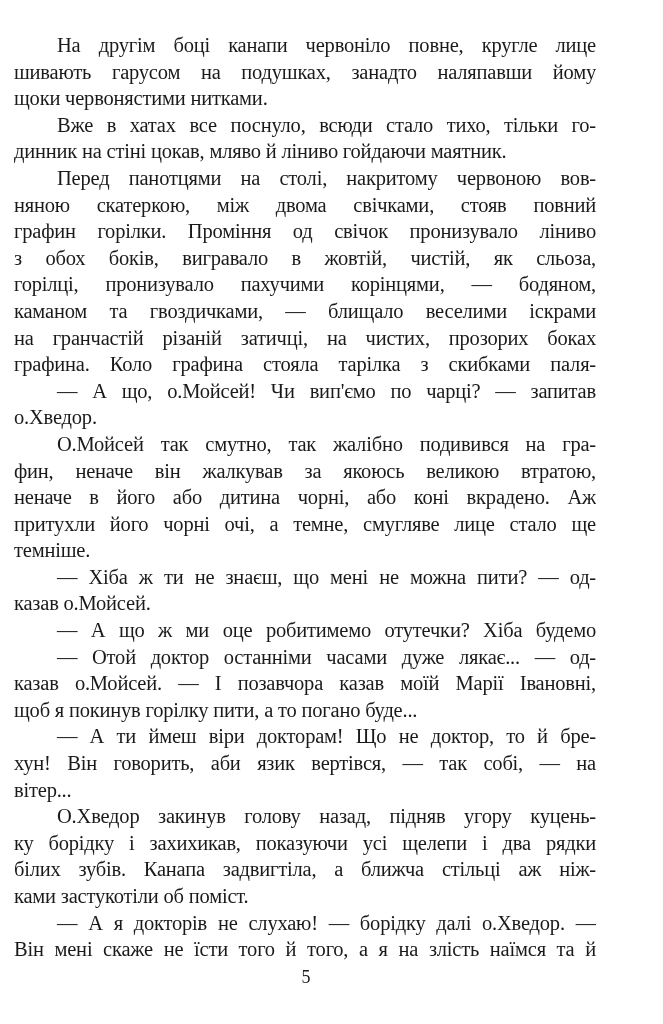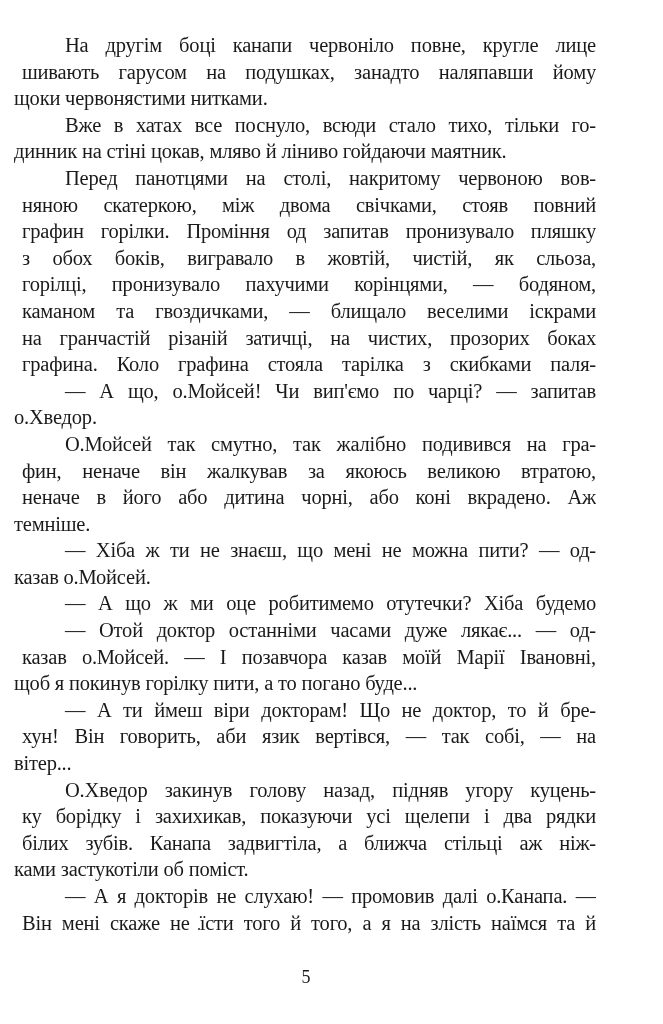--- a/index.html
+++ b/index.html
@@ -4,61 +4,62 @@
 <style>
   html, body { margin: 0; padding: 0; background: #ffffff; }
   body { width: 663px; height: 1024px; position: relative; overflow: hidden; }
   .page {
     position: absolute; left: 14px; top: 32px; width: 582px;
     font-family: "Liberation Serif", serif;
     font-size: 20.5px; line-height: 26.6px; color: #1a1a1a;
     letter-spacing: -0.2px;
   }
   .line { display: block; white-space: nowrap; height: 26.6px; }
-  .just { text-align: justify; text-align-last: justify; white-space: normal; overflow: hidden; margin-left: 8px; }
+  .just { text-align: justify; text-align-last: justify; white-space: normal; overflow: hidden; }
   .indent { padding-left: 43px; }
   .page-number {
     position: absolute; top: 967px; left: 0; width: 612px; text-align: center;
     font-family: "Liberation Serif", serif; font-size: 18px; color: #1a1a1a;
   }
   .stray-dot { position: absolute; left: 198px; top: 928px; width: 2px; height: 2px; background: #222; border-radius: 1px; }
 </style>
 </head>
 <body>
 
 <div class="page" id="page-body">
     <div class="line just indent">На другім боці канапи червоніло повне, кругле лице</div>
     <div class="line just">шивають гарусом на подушках, занадто наляпавши йому</div>
     <div class="line">щоки червонястими нитками.</div>
     <div class="line just indent">Вже в хатах все поснуло, всюди стало тихо, тільки го-</div>
     <div class="line">динник на стіні цокав, мляво й ліниво гойдаючи маятник.</div>
     <div class="line just indent">Перед панотцями на столі, накритому червоною вов-</div>
     <div class="line just">няною скатеркою, між двома свічками, стояв повний</div>
-    <div class="line just">графин горілки. Проміння од запитав пронизувало пляшку</div>
+    <div class="line just">графин горілки. Проміння од свічок пронизувало ліниво</div>
     <div class="line just">з обох боків, вигравало в жовтій, чистій, як сльоза,</div>
     <div class="line just">горілці, пронизувало пахучими корінцями, — бодяном,</div>
     <div class="line just">каманом та гвоздичками, — блищало веселими іскрами</div>
     <div class="line just">на гранчастій різаній затичці, на чистих, прозорих боках</div>
     <div class="line just">графина. Коло графина стояла тарілка з скибками паля-</div>
     <div class="line just indent">— А що, о.Мойсей! Чи вип'ємо по чарці? — запитав</div>
     <div class="line">о.Хведор.</div>
     <div class="line just indent">О.Мойсей так смутно, так жалібно подивився на гра-</div>
     <div class="line just">фин, неначе він жалкував за якоюсь великою втратою,</div>
     <div class="line just">неначе в його або дитина чорні, або коні вкрадено. Аж</div>
+    <div class="line just">притухли його чорні очі, а темне, смугляве лице стало ще</div>
     <div class="line">темніше.</div>
     <div class="line just indent">— Хіба ж ти не знаєш, що мені не можна пити? — од-</div>
     <div class="line">казав о.Мойсей.</div>
     <div class="line just indent">— А що ж ми оце робитимемо отутечки? Хіба будемо</div>
     <div class="line just indent">— Отой доктор останніми часами дуже лякає... — од-</div>
     <div class="line just">казав о.Мойсей. — І позавчора казав моїй Марії Івановні,</div>
     <div class="line">щоб я покинув горілку пити, а то погано буде...</div>
     <div class="line just indent">— А ти ймеш віри докторам! Що не доктор, то й бре-</div>
     <div class="line just">хун! Він говорить, аби язик вертівся, — так собі, — на</div>
     <div class="line">вітер...</div>
     <div class="line just indent">О.Хведор закинув голову назад, підняв угору куцень-</div>
     <div class="line just">ку борідку і захихикав, показуючи усі щелепи і два рядки</div>
     <div class="line just">білих зубів. Канапа задвигтіла, а ближча стільці аж ніж-</div>
     <div class="line">ками застукотіли об поміст.</div>
-    <div class="line just indent">— А я докторів не слухаю! — промовив далі о.Канапа. —</div>
+    <div class="line just indent">— А я докторів не слухаю! — борідку далі о.Хведор. —</div>
     <div class="line just">Він мені скаже не їсти того й того, а я на злість наїмся та й</div>
   </div>
 <div class="stray-dot"></div>
 <div class="page-number">5</div>
 
 </body></html>

